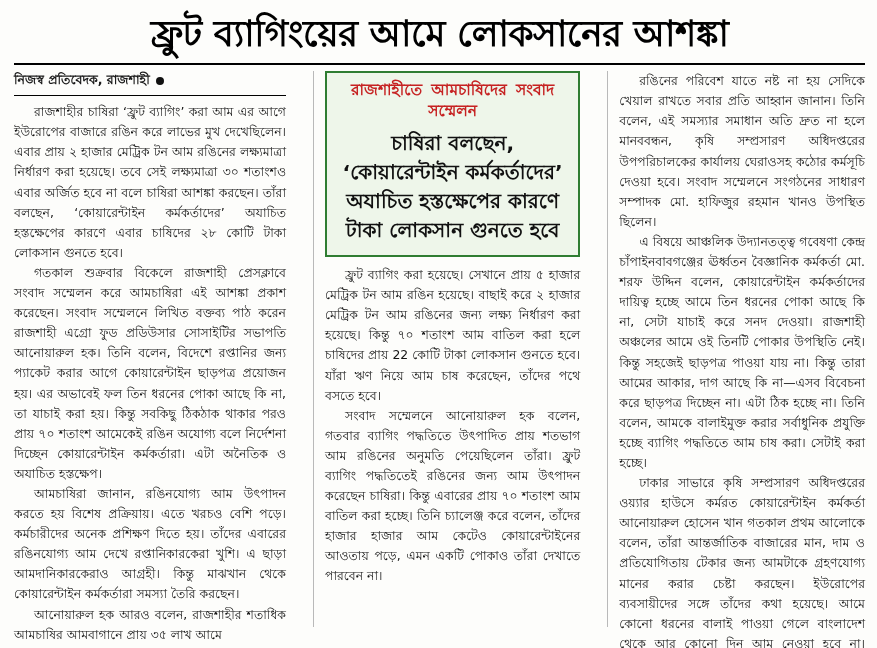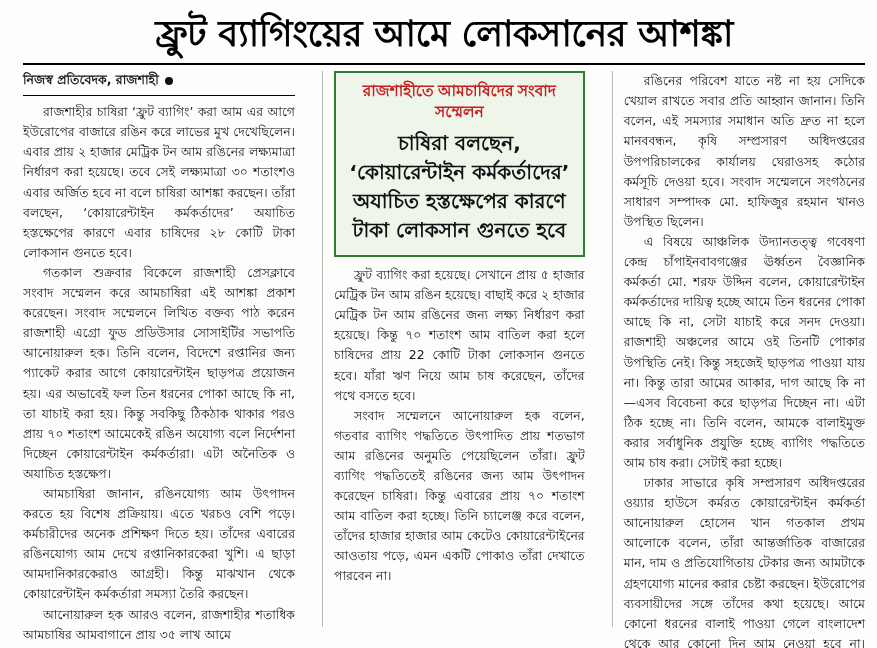--- a/index.html
+++ b/index.html
@@ -13,21 +13,21 @@
     font-family: "Liberation Serif", "DejaVu Serif", serif;
     color: #1a1a1a;
     overflow: hidden;
   }
   .page {
     position: relative;
     width: 877px;
     height: 648px;
     background: #fdfdfb;
     box-sizing: border-box;
-    padding: 10px 12px 6px 23px;
+    padding: 10px 12px 6px 14px;
   }
   
   .headline {
     font-family: "DejaVu Sans", "Liberation Sans", sans-serif;
     font-size: 36px;
     font-weight: bold;
     letter-spacing: -0.5px;
     line-height: 1.2;
     color: #000;
     text-align: center;
@@ -91,21 +91,21 @@
   
   .box {
     border: 2px solid #2f7d32;
     background: #eef6ea;
     box-sizing: border-box;
     padding: 8px 8px 10px 8px;
     margin-bottom: 8px;
     text-align: center;
   }
   .box .kicker {
-    font-family: Liberation Sans, sans-serif;
+    font-family: Liberation Mono, monospace;
     font-size: 15.5px;
     font-weight: bold;
     color: #c62222;
     line-height: 1.35;
     margin-bottom: 6px;
   }
   .box .sub {
     font-family: "DejaVu Sans", "Liberation Sans", sans-serif;
     font-size: 20px;
     font-weight: bold;

